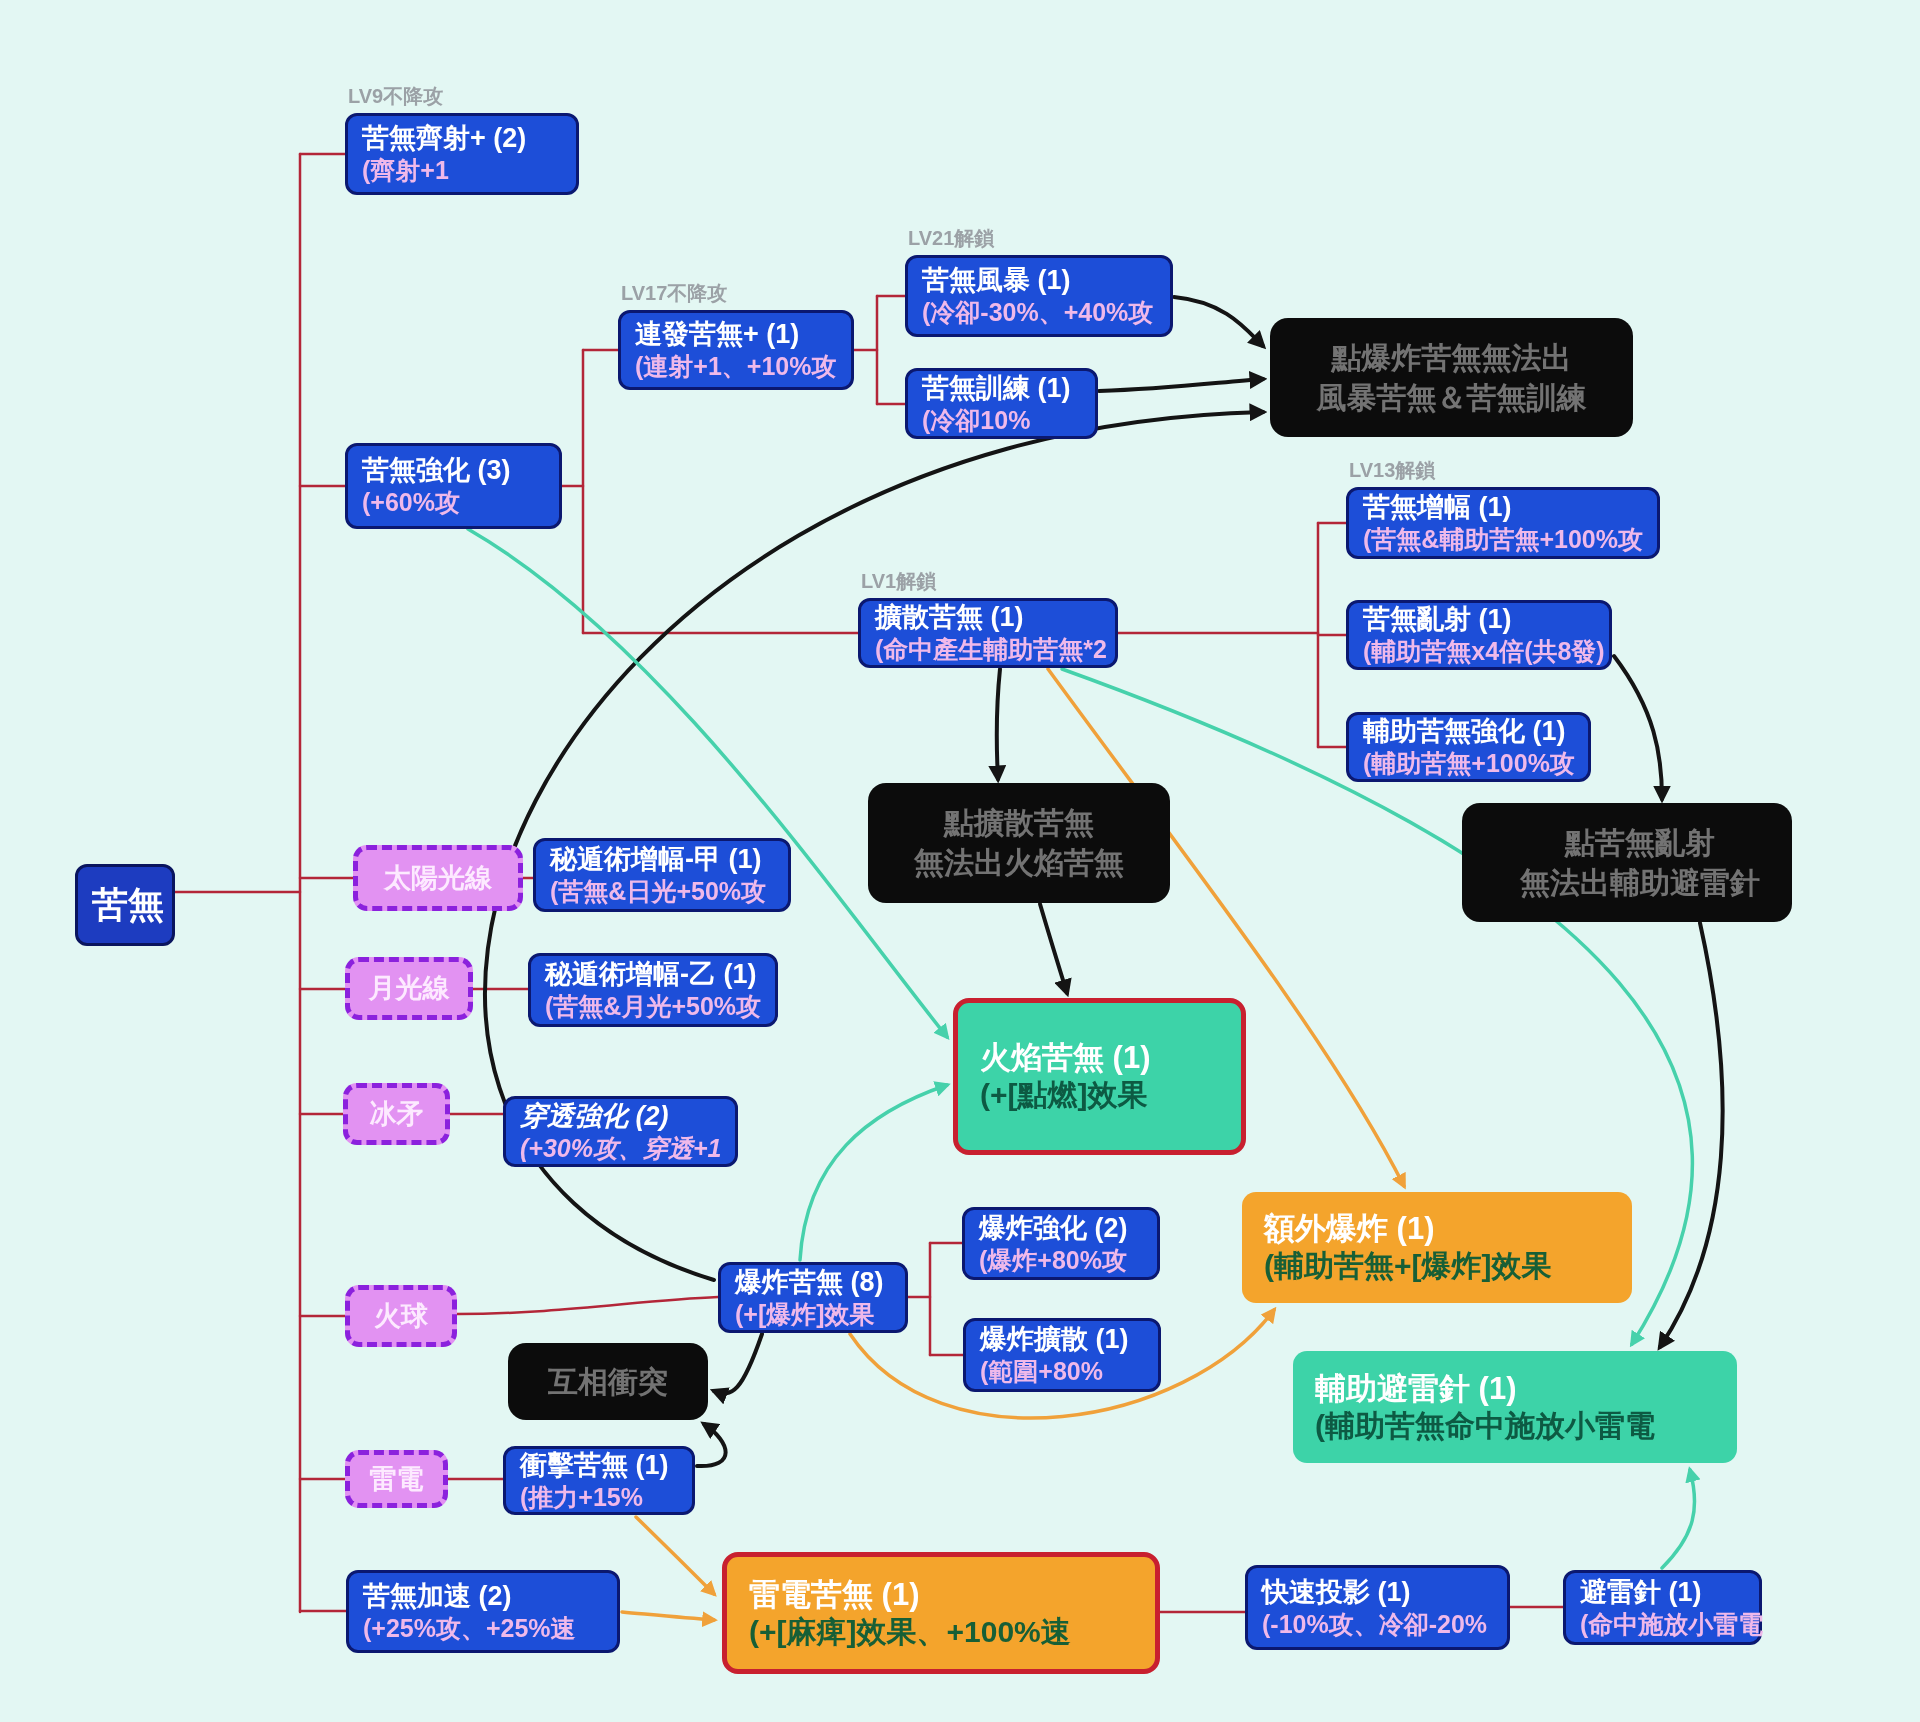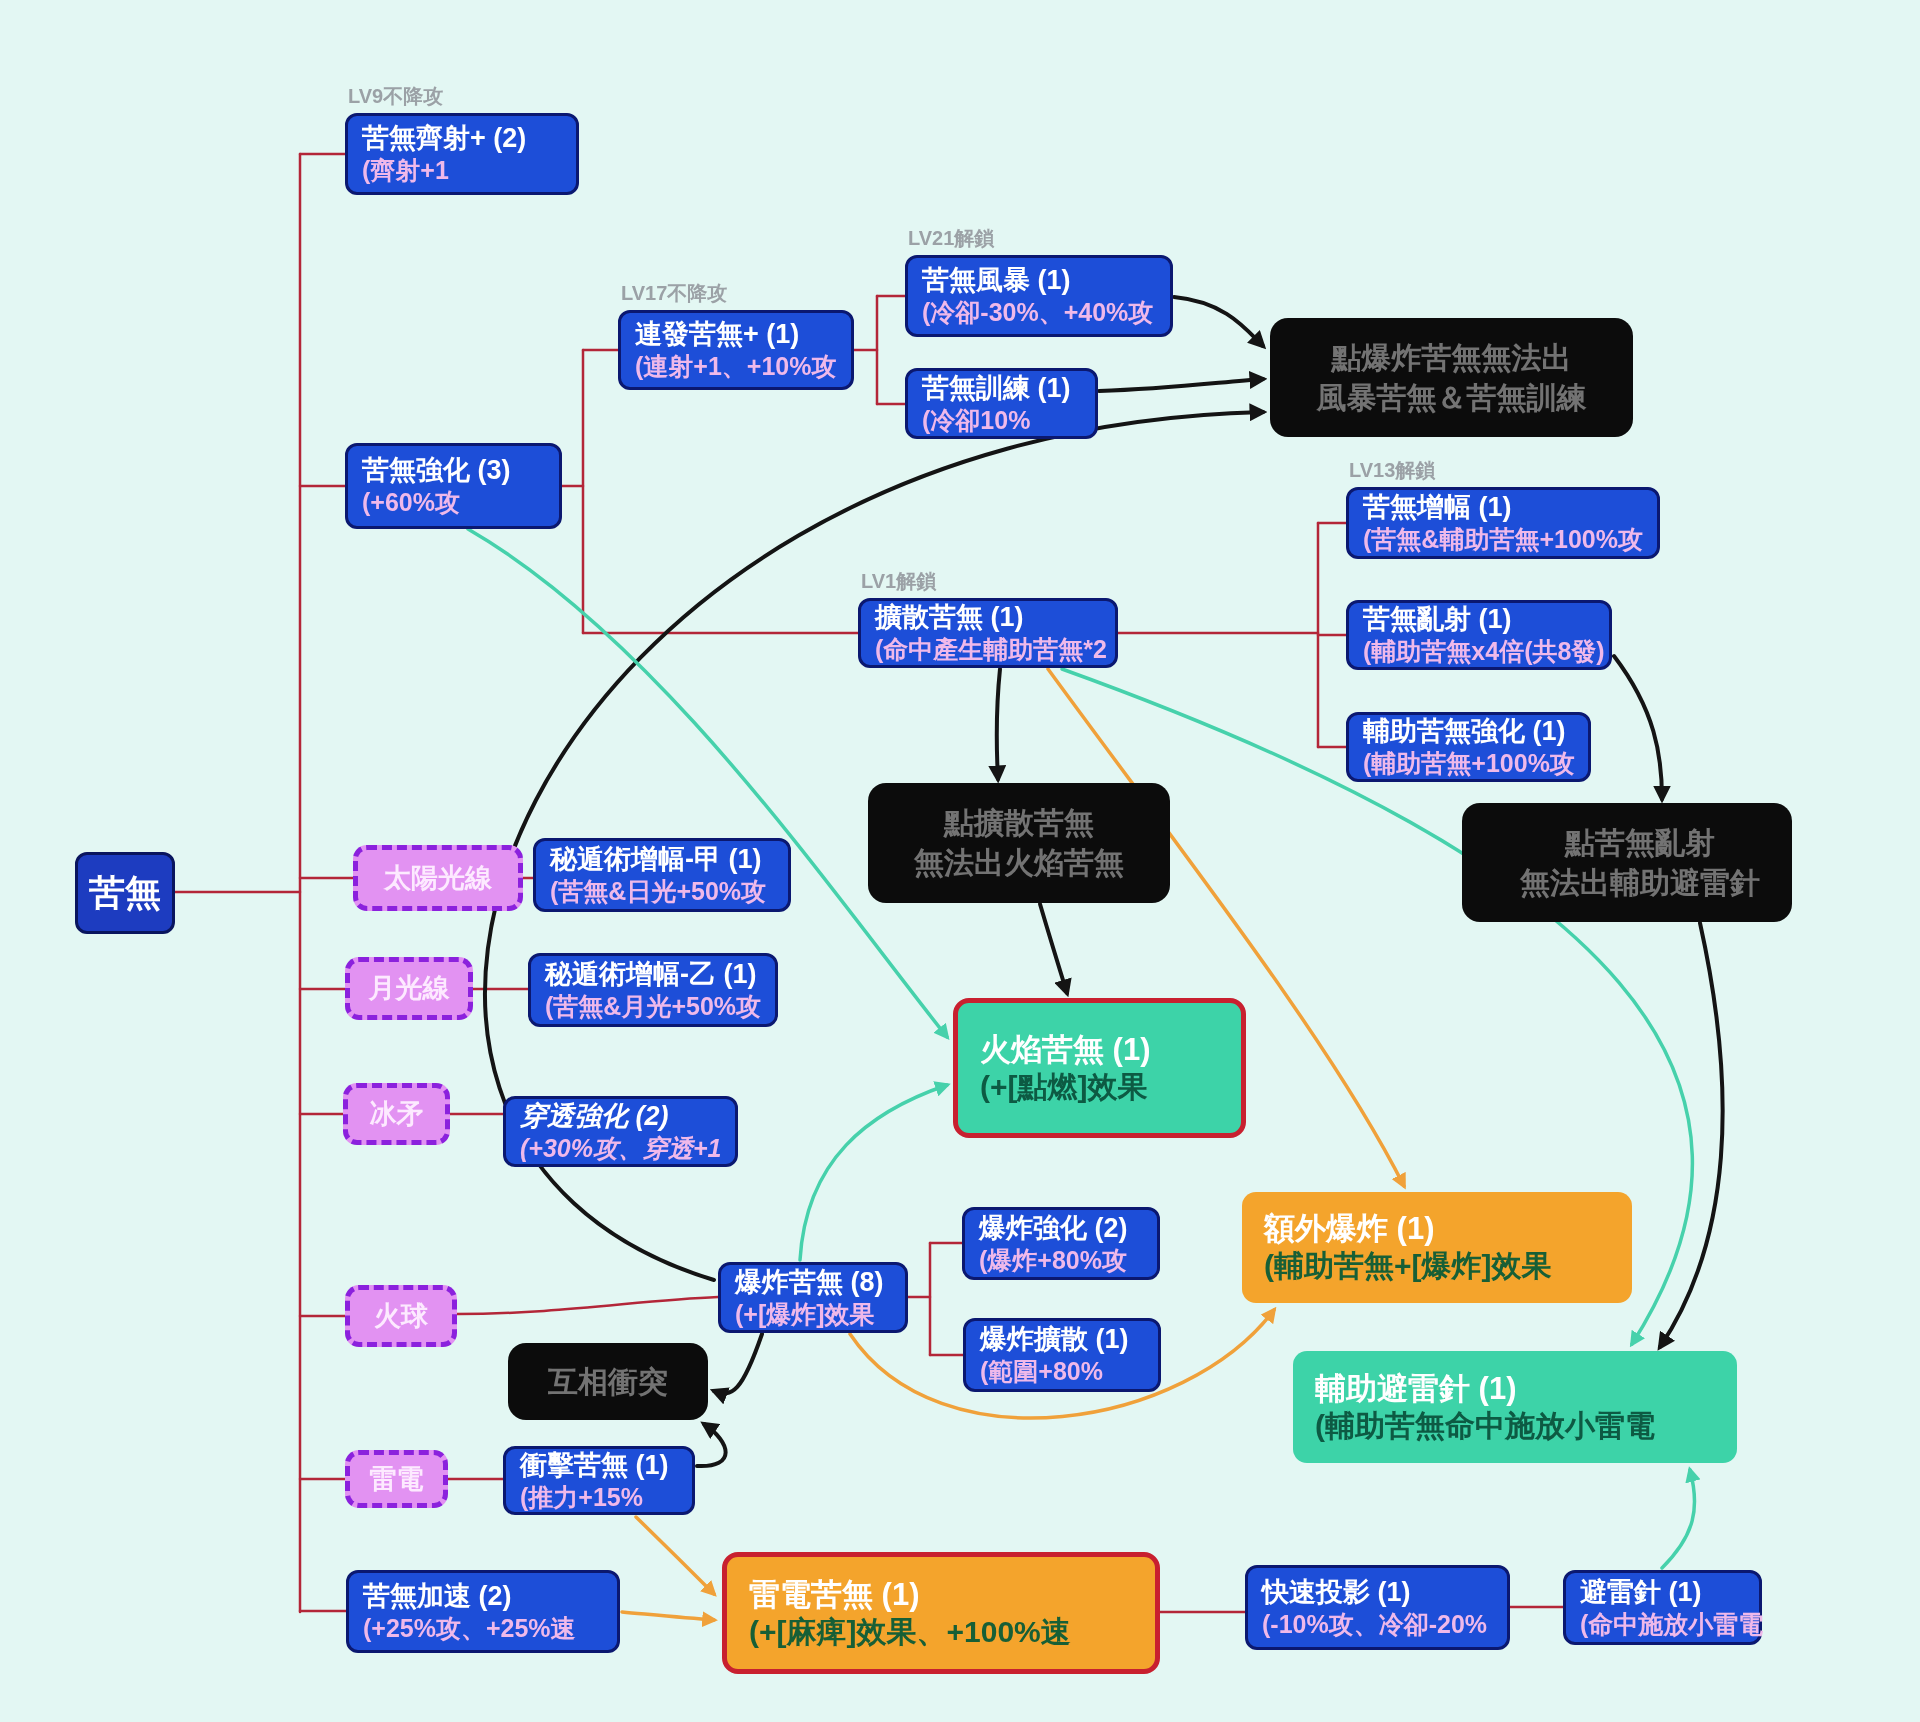--- a/index.html
+++ b/index.html
@@ -15,21 +15,21 @@
     display:flex;flex-direction:column;justify-content:center;
     padding:6px 14px;line-height:1.22;
   }
   .node .title{font-weight:bold;white-space:nowrap;}
   .node .sub{font-weight:bold;white-space:nowrap;}
   
   .node.blue{background:#1d4ed8;border:3px solid #0b1870;}
   .node.blue .title{color:#ffffff;font-size:27px;}
   .node.blue .sub{color:#efb9ea;font-size:25px;}
   
-  .node.root{background:#1d3cc0;border:3px solid #0a155e;align-items:center;}
+  .node.root{background:#1d3cc0;border:3px solid #0a155e;align-items:flex-start;margin-top:12px;}
   .node.root .title{color:#fff;font-size:36px;}
   
   .node.purple{background:#e292f2;border:5px dashed #8b21dd;align-items:center;border-radius:14px;}
   .node.purple .title{color:#fdeaff;font-size:27px;}
   
   .node.note{background:#0c0c0c;border-radius:18px;align-items:center;padding:10px 18px;}
   .node.note .title,.node.note .sub{color:#737373;font-size:30px;font-weight:800;line-height:1.32;}
   
   .node.teal{background:#3dd3a8;border-radius:14px;padding:10px 22px;}
   .node.teal .title{color:#ffffff;font-size:31px;}
@@ -177,21 +177,21 @@
       <div class="title">秘遁術增幅-乙 (1)</div>
       <div class="sub">(苦無&amp;月光+50%攻</div>
     </div>
     <div class="node purple" style="left: 343px; top: 1083px; width: 107px; height: 62px;">
       <div class="title">冰矛</div>
     </div>
     <div class="node blue" style="left: 503px; top: 1096px; width: 235px; height: 71px; font-style: italic;">
       <div class="title">穿透強化 (2)</div>
       <div class="sub">(+30%攻、穿透+1</div>
     </div>
-    <div class="node teal redline" style="left: 953px; top: 998px; width: 293px; height: 140px;">
+    <div class="node teal redline" style="left: 953px; top: 998px; width: 293px; height: 157px;">
       <div class="title">火焰苦無 (1)</div>
       <div class="sub">(+[點燃]效果</div>
     </div>
     <div class="node purple" style="left: 345px; top: 1285px; width: 112px; height: 62px;">
       <div class="title">火球</div>
     </div>
     <div class="node blue" style="left: 718px; top: 1262px; width: 190px; height: 71px;">
       <div class="title">爆炸苦無 (8)</div>
       <div class="sub">(+[爆炸]效果</div>
     </div>

